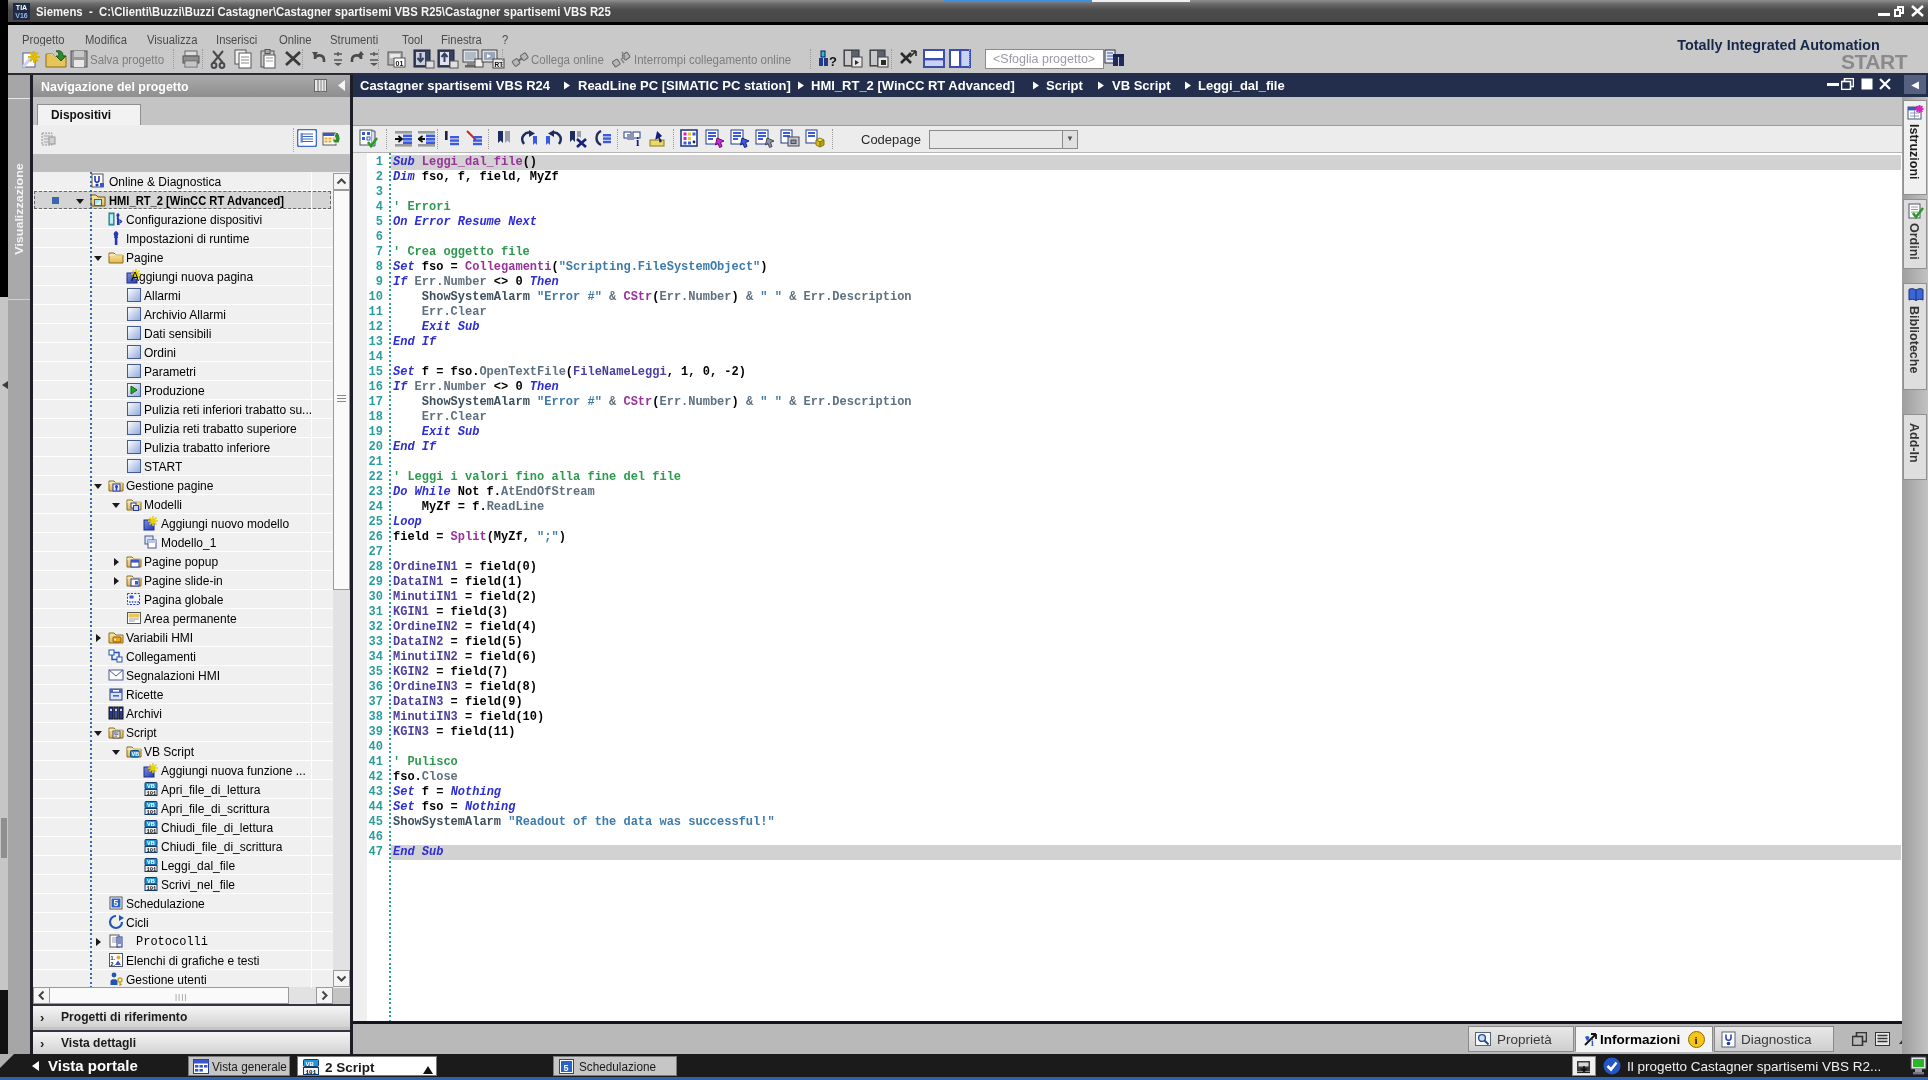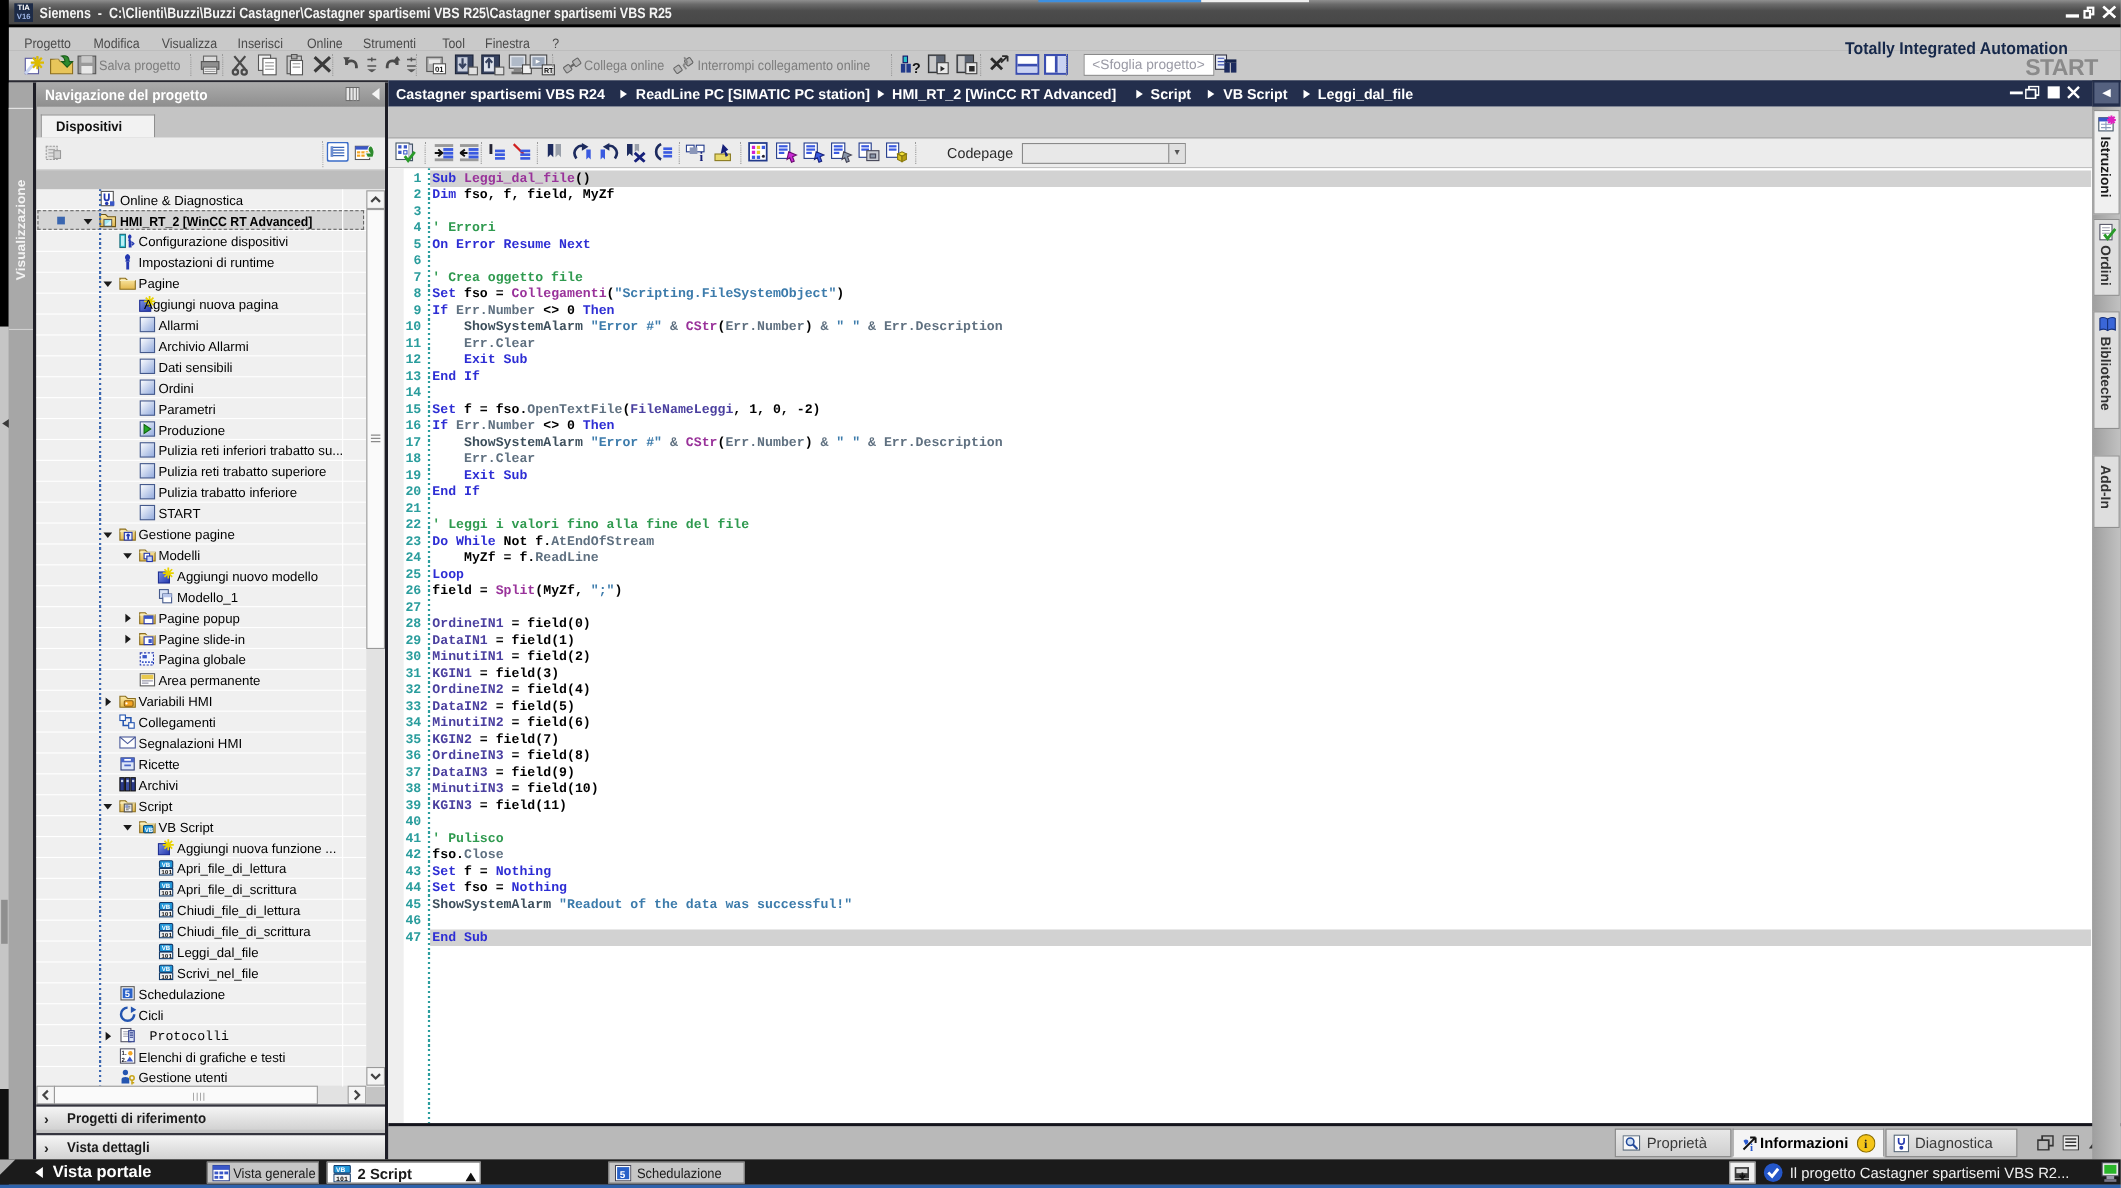--- a/index.html
+++ b/index.html
@@ -70,21 +70,21 @@
 #cpcombo .dd { position:absolute; right:0; top:0; width:15px; height:17px; background:#e0e0e0; border-left:1px solid #8a8a8a; color:#555; font-size:8px; text-align:center; line-height:16px;}
 #codearea { left:0; top:80px; width:1549px; height:868px; background:#fff; }
 #gutterbg { position:absolute; left:0; top:0; width:14px; height:868px; background:#efefef; }
 #dotline { position:absolute; left:36px; top:0; width:2px; height:868px; background:repeating-linear-gradient(180deg,#2a9d9d 0px,#2a9d9d 2px,transparent 2px,transparent 4.4px); }
 #hl1, #hl47 { position:absolute; left:38px; width:1510px; height:15px; background:#d2d2d2; }
 #hl1 { top:2px; } #hl47 { top:692px; }
 #gutter { position:absolute; left:0px; top:2px; width:30px; text-align:right; font-family:"Liberation Mono",monospace;
   font-size:12px; font-weight:bold; line-height:15px; color:#2a9d9d; }
 #codetext { position:absolute; left:40px; top:2px; font-family:"Liberation Mono",monospace; font-size:12px;
   font-weight:bold; line-height:15px; color:#000; }
-#codetext .k { color:#2d2dd4; } 
+#codetext .k { color:#2d2dd4;font-style:italic; } 
 #codetext .s { color:#3c7bab; } 
 #codetext .c { color:#2f9a4f; } 
 #codetext .f { color:#99329a; } 
 #codetext .t { color:#4a3f9f; } 
 #codetext .m { color:#5f7080; } 
 #codetext .a { color:#3d4f5c; } 
 #edbottomline { left:353px; top:1021px; width:1575px; height:3px; background:#14141c; }
 
 #bottomband { left:353px; top:1024px; width:1575px; height:30px; background:#b9b9b9; }
 .btab { position:absolute; top:2px; height:26px; border:1px solid #8a8a8a; background:linear-gradient(#e8e8e8,#cfcfcf); font-size:13.5px; color:#3a3a3a; }

